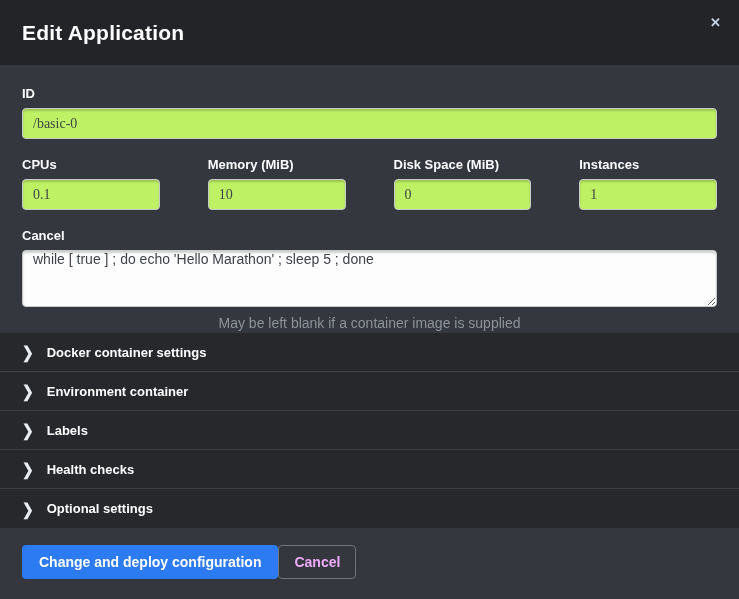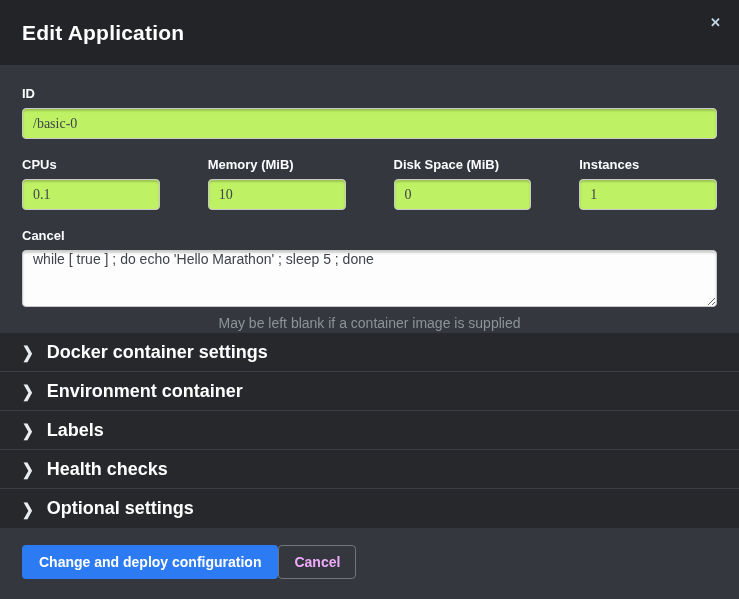--- a/index.html
+++ b/index.html
@@ -115,21 +115,21 @@
   .chevron {
     color: #e8edf3;
     font-size: 14px;
     font-weight: bold;
     line-height: 1;
     transform: scaleY(1.15);
   }
   .section-label {
     margin-left: 13px;
     color: #ffffff;
-    font-size: 18px;
+    font-size: 13px;
     font-weight: bold;
   }
   
   .modal-footer {
     flex: 1 1 auto;
     background: #34373d;
     display: flex;
     align-items: flex-start;
     padding: 17px 22px;
     gap: 0;

